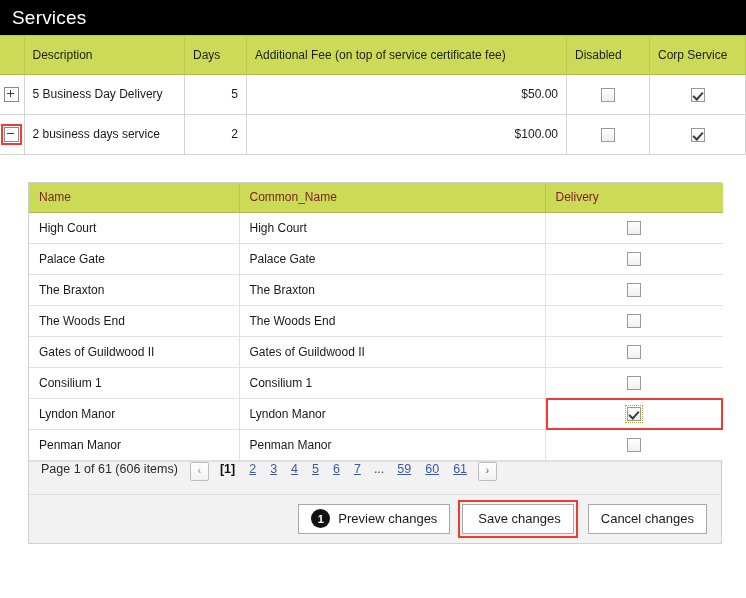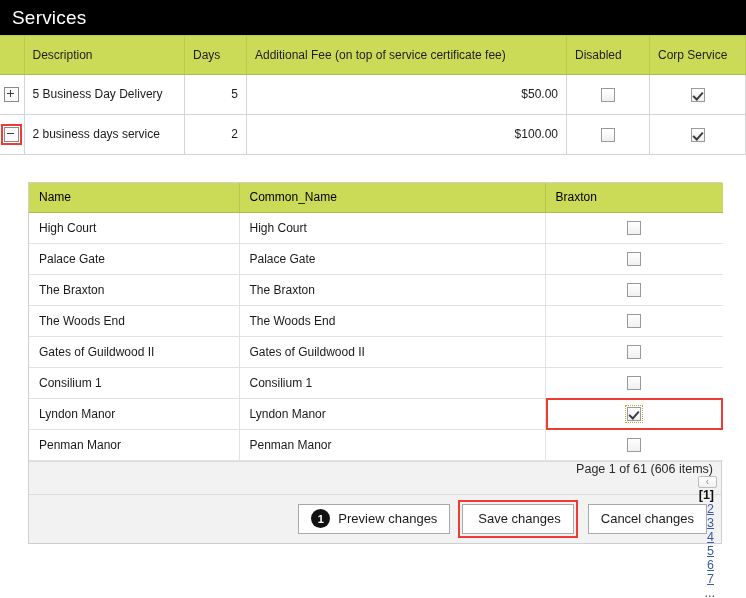--- a/index.html
+++ b/index.html
@@ -159,21 +159,21 @@
   }
   table.inner-grid th {
     background: #cbdb58;
     border-right: 1px solid #b7c64f;
     border-bottom: 1px solid #aeba4a;
     font-weight: normal;
     text-align: left;
     padding: 0 10px;
     height: 29px;
     font-size: 12px;
-    color: #000000;
+    color: #7f1d1d;
     box-sizing: border-box;
   }
   table.inner-grid th:last-child { border-right: none; }
   table.inner-grid td {
     border-right: 1px solid #e2e2e2;
     border-bottom: 1px solid #e2e2e2;
     padding: 0 10px;
     height: 31px;
     font-size: 12px;
     box-sizing: border-box;
@@ -199,26 +199,25 @@
     pointer-events: none;
   }
 
   
   .pager {
     background: #f2f2f2;
     border-top: 1px solid #dcdcdc;
     border-bottom: 1px solid #dcdcdc;
     height: 34px;
     display: flex;
-    align-items: flex-end;
+    align-items: flex-start;
     padding-left: 12px;
     font-size: 12.5px;
     color: #2b2b2b;
     box-sizing: border-box;
-    flex-direction: column;
   }
   .pager-status { margin-right: 8px; }
   .pager-arrow {
     display: inline-flex;
     align-items: center;
     justify-content: center;
     width: 17px;
     height: 17px;
     border: 1px solid #bdbdbd;
     background: linear-gradient(#ffffff, #f1f1f1);
@@ -332,21 +331,21 @@
     </tr>
   </tbody>
 </table>
 
 <div class="detail-wrap">
   <table class="grid inner-grid">
     <thead>
       <tr>
         <th class="ic-name">Name</th>
         <th class="ic-common">Common_Name</th>
-        <th class="ic-sel" style="text-align:left">Braxton</th>
+        <th class="ic-sel" style="text-align:left">Delivery</th>
       </tr>
     </thead>
     <tbody>
       <tr>
         <td class="ic-name">High Court</td>
         <td class="ic-common">High Court</td>
         <td class="ic-sel"><span class="cbx"></span></td>
       </tr>
       <tr>
         <td class="ic-name">Palace Gate</td>

